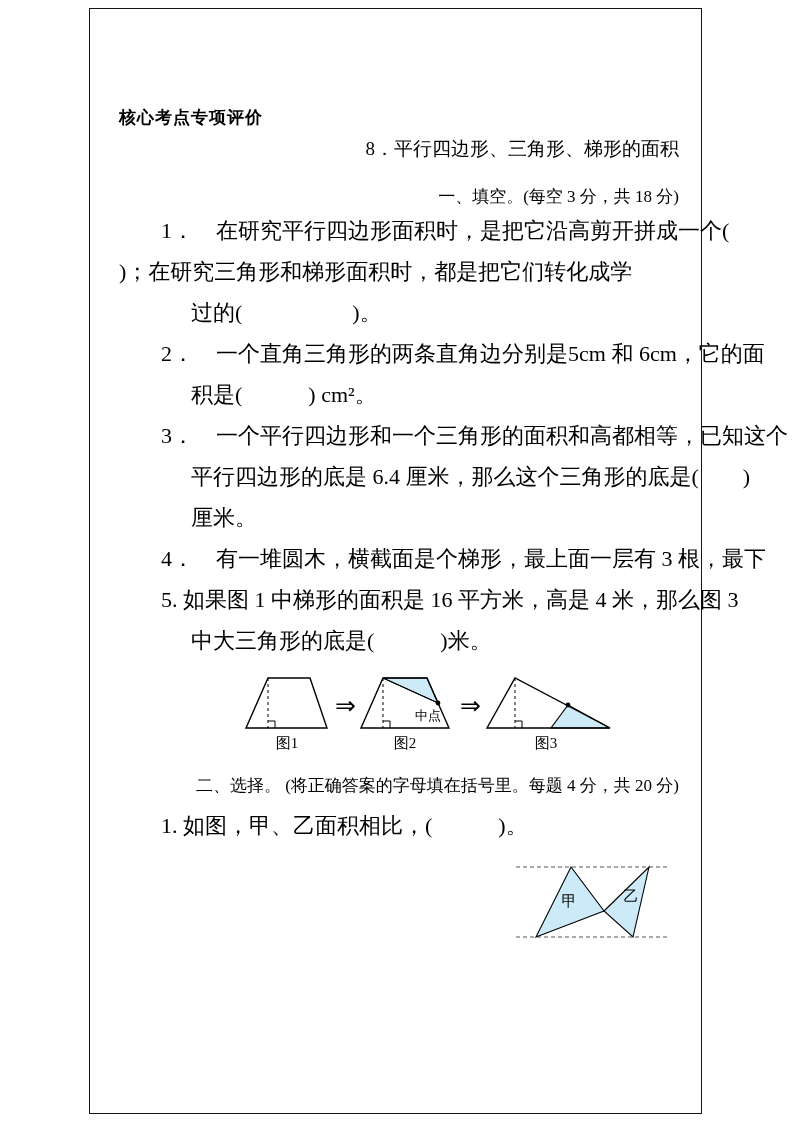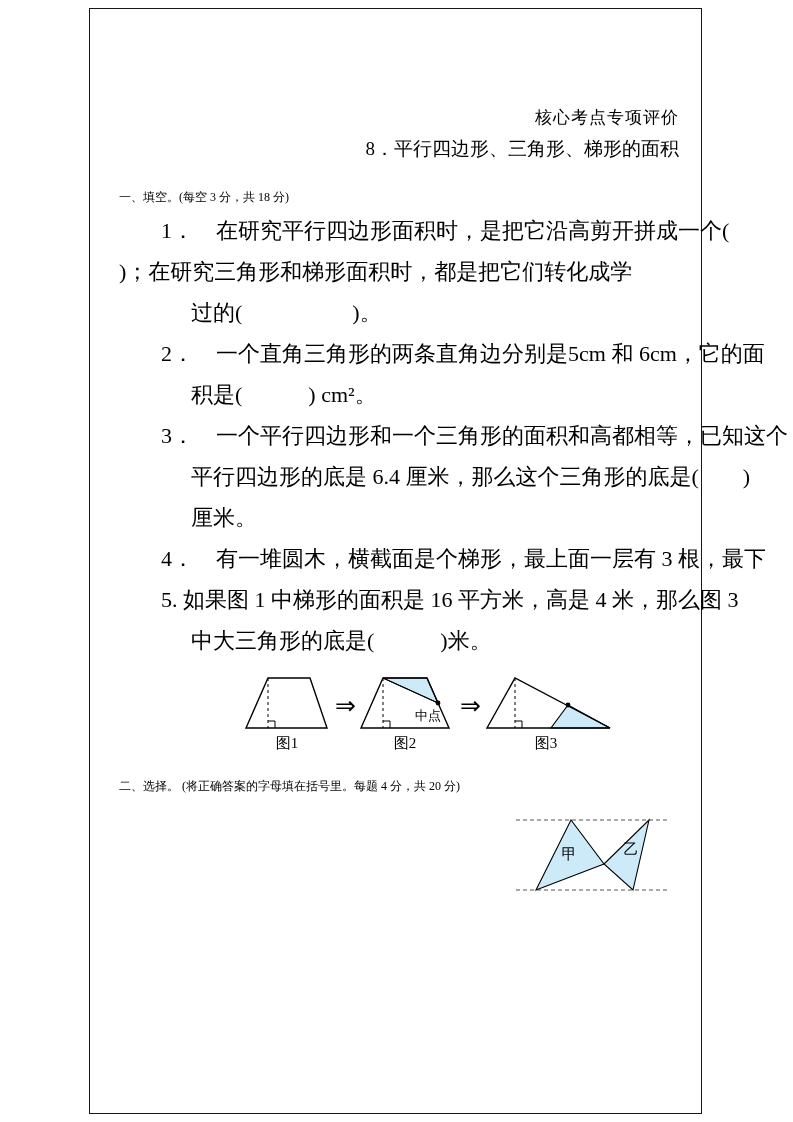--- a/index.html
+++ b/index.html
@@ -8,23 +8,23 @@
     width:793px; height:1122px;
     font-family:"Liberation Serif","DejaVu Serif",serif;
     color:#000;
   }
   .page { position:relative; width:793px; height:1122px; background:#fff; overflow:hidden; }
   .frame {
     position:absolute; left:89px; top:8px; width:613px; height:1106px;
     border:1.5px solid #161616;
   }
   .content { position:absolute; left:29px; top:0; width:560px; padding-top:97px; }
-  .title   { text-align:right; font-weight:normal; font-size:17px; letter-spacing:1px; height:22px; }
+  .title   { text-align:left; font-weight:bold; font-size:17px; letter-spacing:1px; height:22px; }
   .subtitle{ text-align:right; font-weight:normal; font-size:19px; margin-top:8px; height:24px; }
-  .sec-heading { font-size:12px; margin-top:24px; height:26px; line-height:26px; white-space:nowrap; }
+  .sec-heading { font-size:17px; margin-top:24px; height:26px; line-height:26px; white-space:nowrap;text-align:right; }
   .line { font-size:22px; line-height:41px; white-space:nowrap; }
   .q-first  { margin-left:42px; }
   .q-cont   { margin-left:72px;font-family:Liberation Serif, serif; }
   .q-cont-a { }
 
   .fig-row { display:flex; align-items:center; gap:2px; margin-left:125px; margin-top:8px; height:86px; }
   .arrow { font-family:"DejaVu Sans",sans-serif; font-size:25px; line-height:25px; margin:0 1px 14px 1px; }
   svg { display:block; }
   .shape  { fill:none; stroke:#000; stroke-width:1.4; stroke-linejoin:miter; }
   .shaded { stroke:#000; stroke-width:1.1; fill:#cdeaf9; }
@@ -93,20 +93,21 @@
           <line class="dash" x1="31" y1="8" x2="31" y2="58"></line>
           <polyline class="thin" points="31,51 38,51 38,58"></polyline>
           <circle cx="84" cy="35" r="2.4" fill="#000"></circle>
           <text class="figlabel" x="62" y="78">图3</text>
         </svg>
 
       </div>
 
       <div class="sec-heading" style="margin-top:18px;">二、选择。 (将正确答案的字母填在括号里。每题 4 分，共 20 分)</div>
 
+      <div class="line q-first" style="margin-top:6px;">1. 如图，甲、乙面积相比，(　　　)。</div>
 
       <div class="choice-fig">
         <svg width="152" height="84" viewBox="0 0 152 84">
           <line class="guide" x1="0" y1="7" x2="152" y2="7"></line>
           <line class="guide" x1="0" y1="77" x2="152" y2="77"></line>
           <polygon class="shaded" points="20,77 55,7 88,51" fill="#cdeaf9"></polygon>
           <polygon class="shaded" points="88,51 133,7 117,77" fill="#cdeaf9"></polygon>
           <text class="figlabel" x="53" y="46">甲</text>
           <text class="figlabel" x="115" y="41">乙</text>
         </svg>

